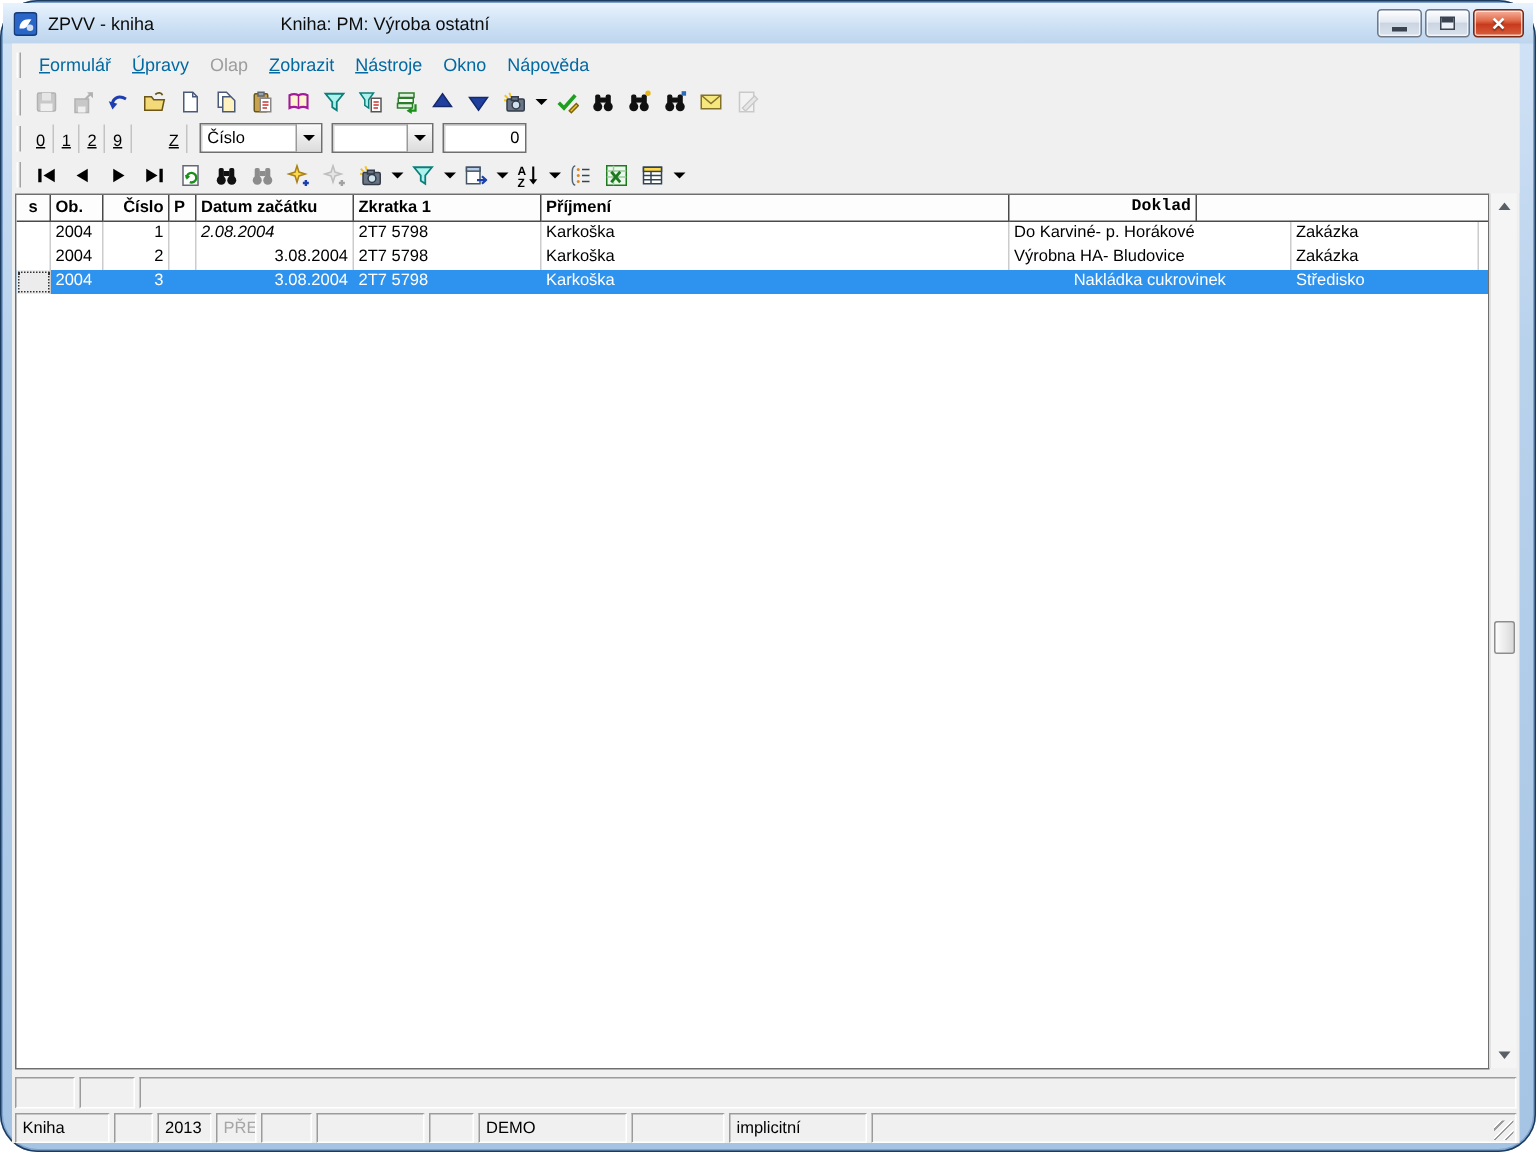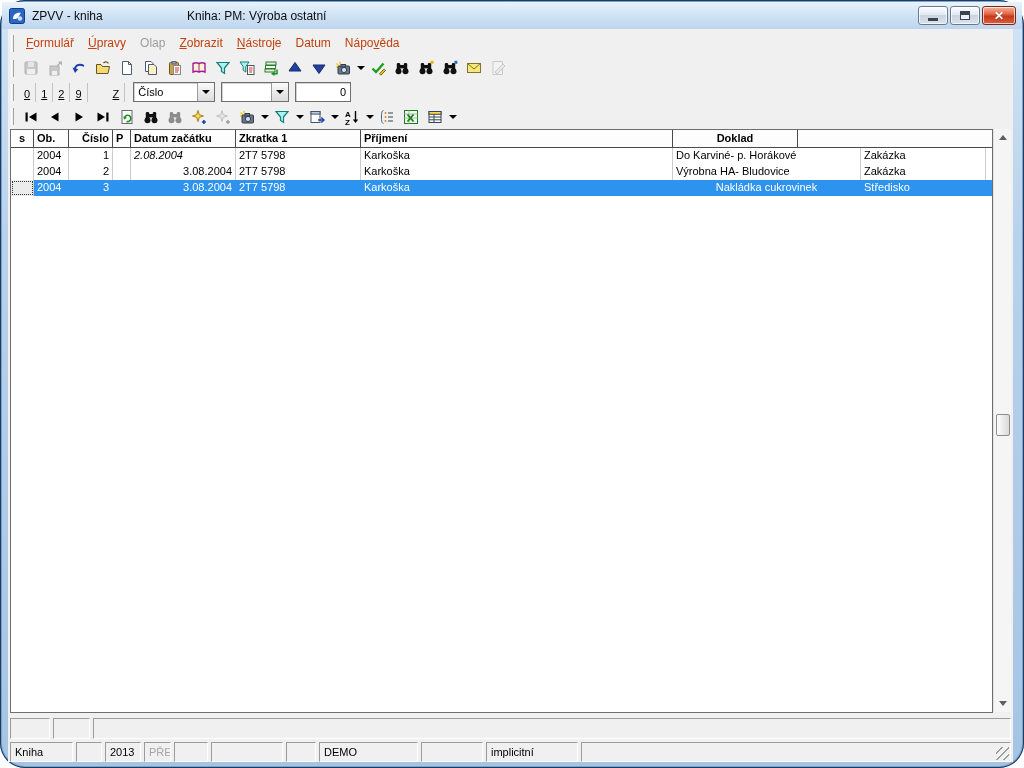--- a/index.html
+++ b/index.html
@@ -20,21 +20,21 @@
     display:flex; align-items:center; justify-content:center; box-shadow:inset 0 0 0 1px #ffffffb0; }
   .wbtn.close { width:34px; background:linear-gradient(180deg,#f7b3a0 0%,#e06a4a 40%,#c83a1d 55%,#d8603e 100%); border-color:#7c2912; }
   .glyph-min { width:10px; height:3px; background:#3b4350; margin-top:7px; }
   .glyph-restore { width:10px; height:9px; border:1px solid #3b4350; position:relative; background:#eef2f8; }
   .glyph-restore::after { content:""; position:absolute; left:0; top:0; right:0; height:3px; background:#3b4350; }
   .glyph-close { color:#fff; font-size:12px; font-weight:bold; line-height:1; text-shadow:0 1px 1px #00000060; }
   
   #client { position:absolute; left:8px; top:29px; width:1005px; height:733px; background:#f0f0f0; }
   .grip { width:3px; height:17px; border-left:1px solid #fdfdfd; border-right:1px solid #a3a3a3; margin:0 5px 0 3px; }
   #menubar { position:absolute; left:0; top:1px; width:100%; height:26px; display:flex; align-items:center; background:#f0f0f0; }
-  .menu-item { font-size:12px; color:#c2410c; padding:4px 7px; }
+  .menu-item { font-size:12px; color:#0369a1; padding:4px 7px; }
   .menu-item u { text-decoration:underline; }
   .menu-item.disabled { color:#9d9d9d; }
   .toolbar { position:absolute; left:0; width:100%; height:24px; display:flex; align-items:center; background:#f0f0f0; }
   #toolbar1 { top:27px; }
   #toolbar2 { top:51px; }
   #toolbar3 { top:75px; height:25px; }
   .tbi { width:24px; height:22px; display:flex; align-items:center; justify-content:center; }
   .tbi.disabled { filter:grayscale(1) opacity(.45); }
   .dd { width:11px; height:22px; display:flex; align-items:center; justify-content:center; }
   .dd::after { content:""; border:4px solid transparent; border-top:4px solid #000; margin-top:4px; }
@@ -106,21 +106,21 @@
 
   <div id="client">
     <div id="menubar">
       <div class="grip"></div>
       <div id="menu-items" style="display:flex;">
           <div class="menu-item"><u>F</u>ormulář</div>
           <div class="menu-item"><u>Ú</u>pravy</div>
           <div class="menu-item disabled">Olap</div>
           <div class="menu-item"><u>Z</u>obrazit</div>
           <div class="menu-item"><u>N</u>ástroje</div>
-          <div class="menu-item">Datum</div>
+          <div class="menu-item">Okno</div>
           <div class="menu-item">Nápo<u>v</u>ěda</div>
         </div>
     </div>
 
     <div class="toolbar" id="toolbar1">
       <div class="grip"></div>
       <div class="icons" style="display:flex;align-items:center;">
           <span class="tbi disabled">
             <svg viewBox="0 0 16 16" width="16" height="16">
               <rect x="2" y="2" width="12" height="12" rx="1" fill="#8f97a3" stroke="#5f6670"></rect>
@@ -420,21 +420,21 @@
 
     <div id="grid">
       <div id="ghead">
           <div class="hcell" style="width: 23px; text-align: center;">s</div>
           <div class="hcell" style="width: 35px; text-align: left;">Ob.</div>
           <div class="hcell" style="width: 44px; text-align: right;">Číslo</div>
           <div class="hcell" style="width: 18px; text-align: left;">P</div>
           <div class="hcell" style="width: 105px; text-align: left;">Datum začátku</div>
           <div class="hcell" style="width: 125px; text-align: left;">Zkratka 1</div>
           <div class="hcell" style="width: 312px; text-align: left;">Příjmení</div>
-          <div class="hcell" style="width: 125px; text-align: center;">Doklad</div>
+          <div class="hcell" style="width: 125px; text-align: right; font-family: Liberation Mono, monospace;">Doklad</div>
           <div class="hcell" style="flex: 1 1 0%; border-right: none;"></div>
         </div>
       <div id="gbody">
           <div class="grow">
             <div class="gcell" style="width: 23px; text-align: left;"></div>
             <div class="gcell" style="width: 35px; text-align: left;">2004</div>
             <div class="gcell" style="width: 44px; text-align: right;">1</div>
             <div class="gcell" style="width: 18px; text-align: left;"></div>
             <div class="gcell" style="width: 105px; text-align: left; font-style: italic;">2.08.2004</div>
             <div class="gcell" style="width: 125px; text-align: left;">2T7 5798</div>

